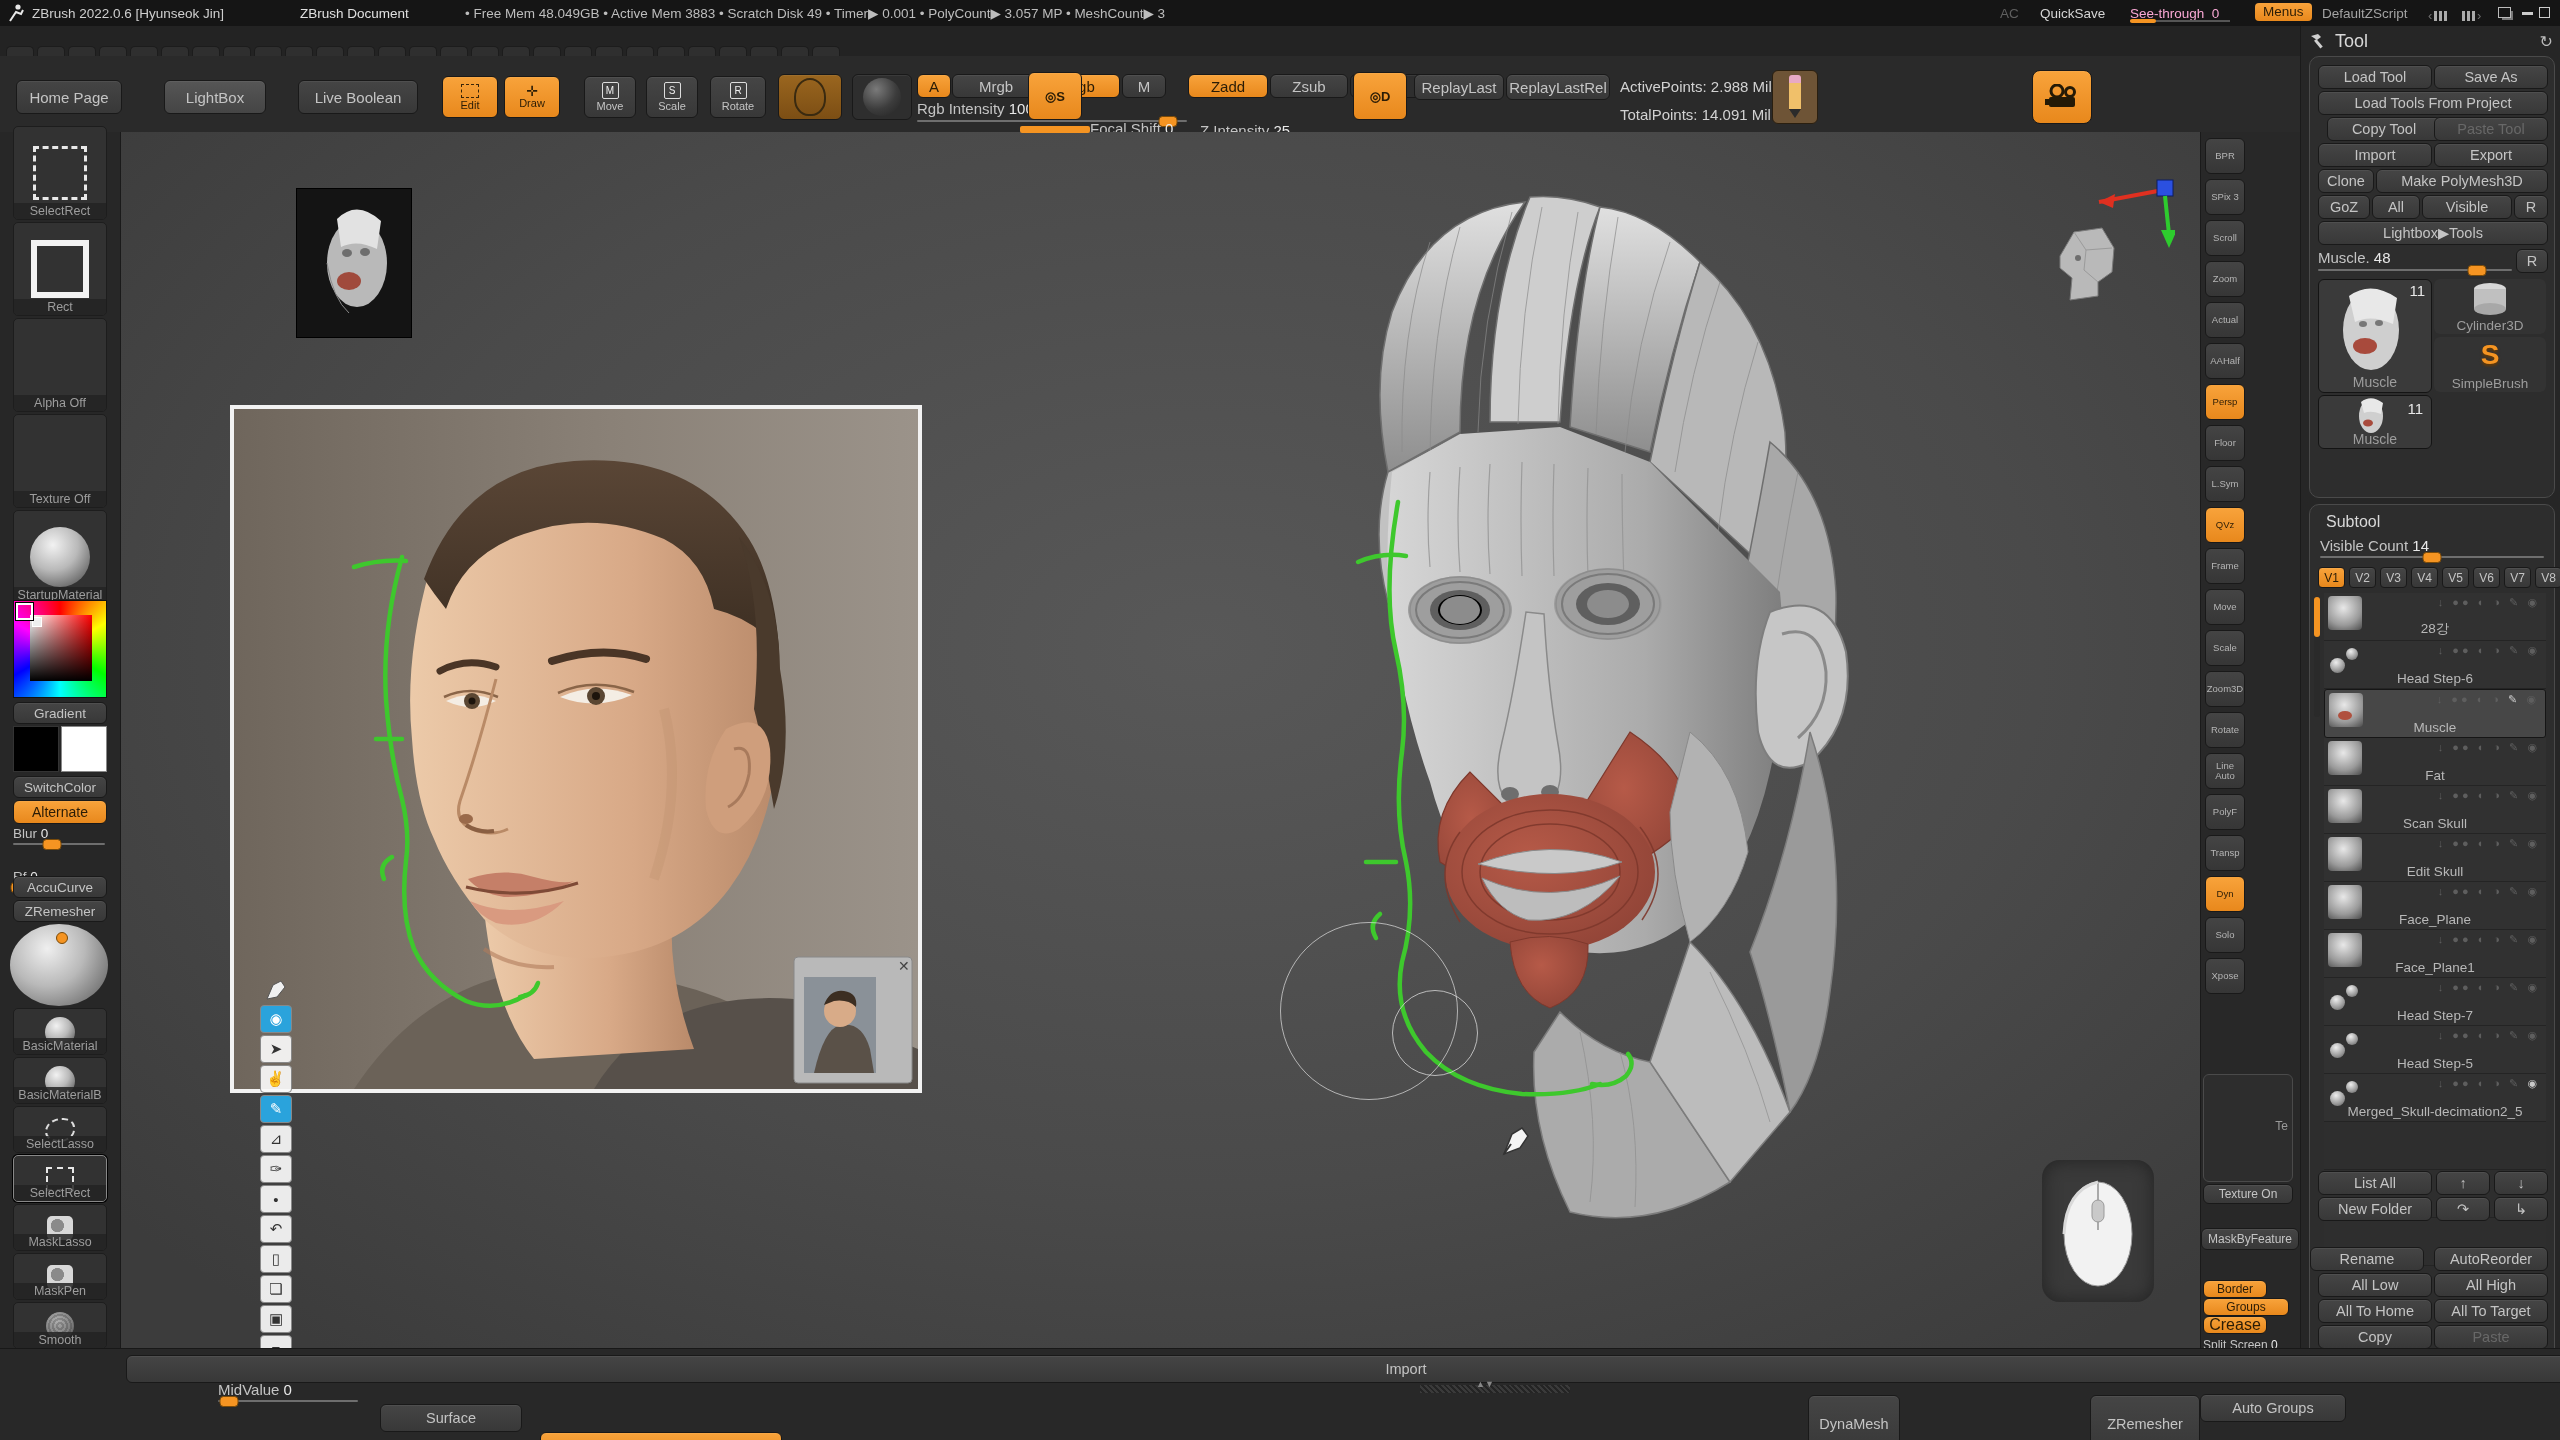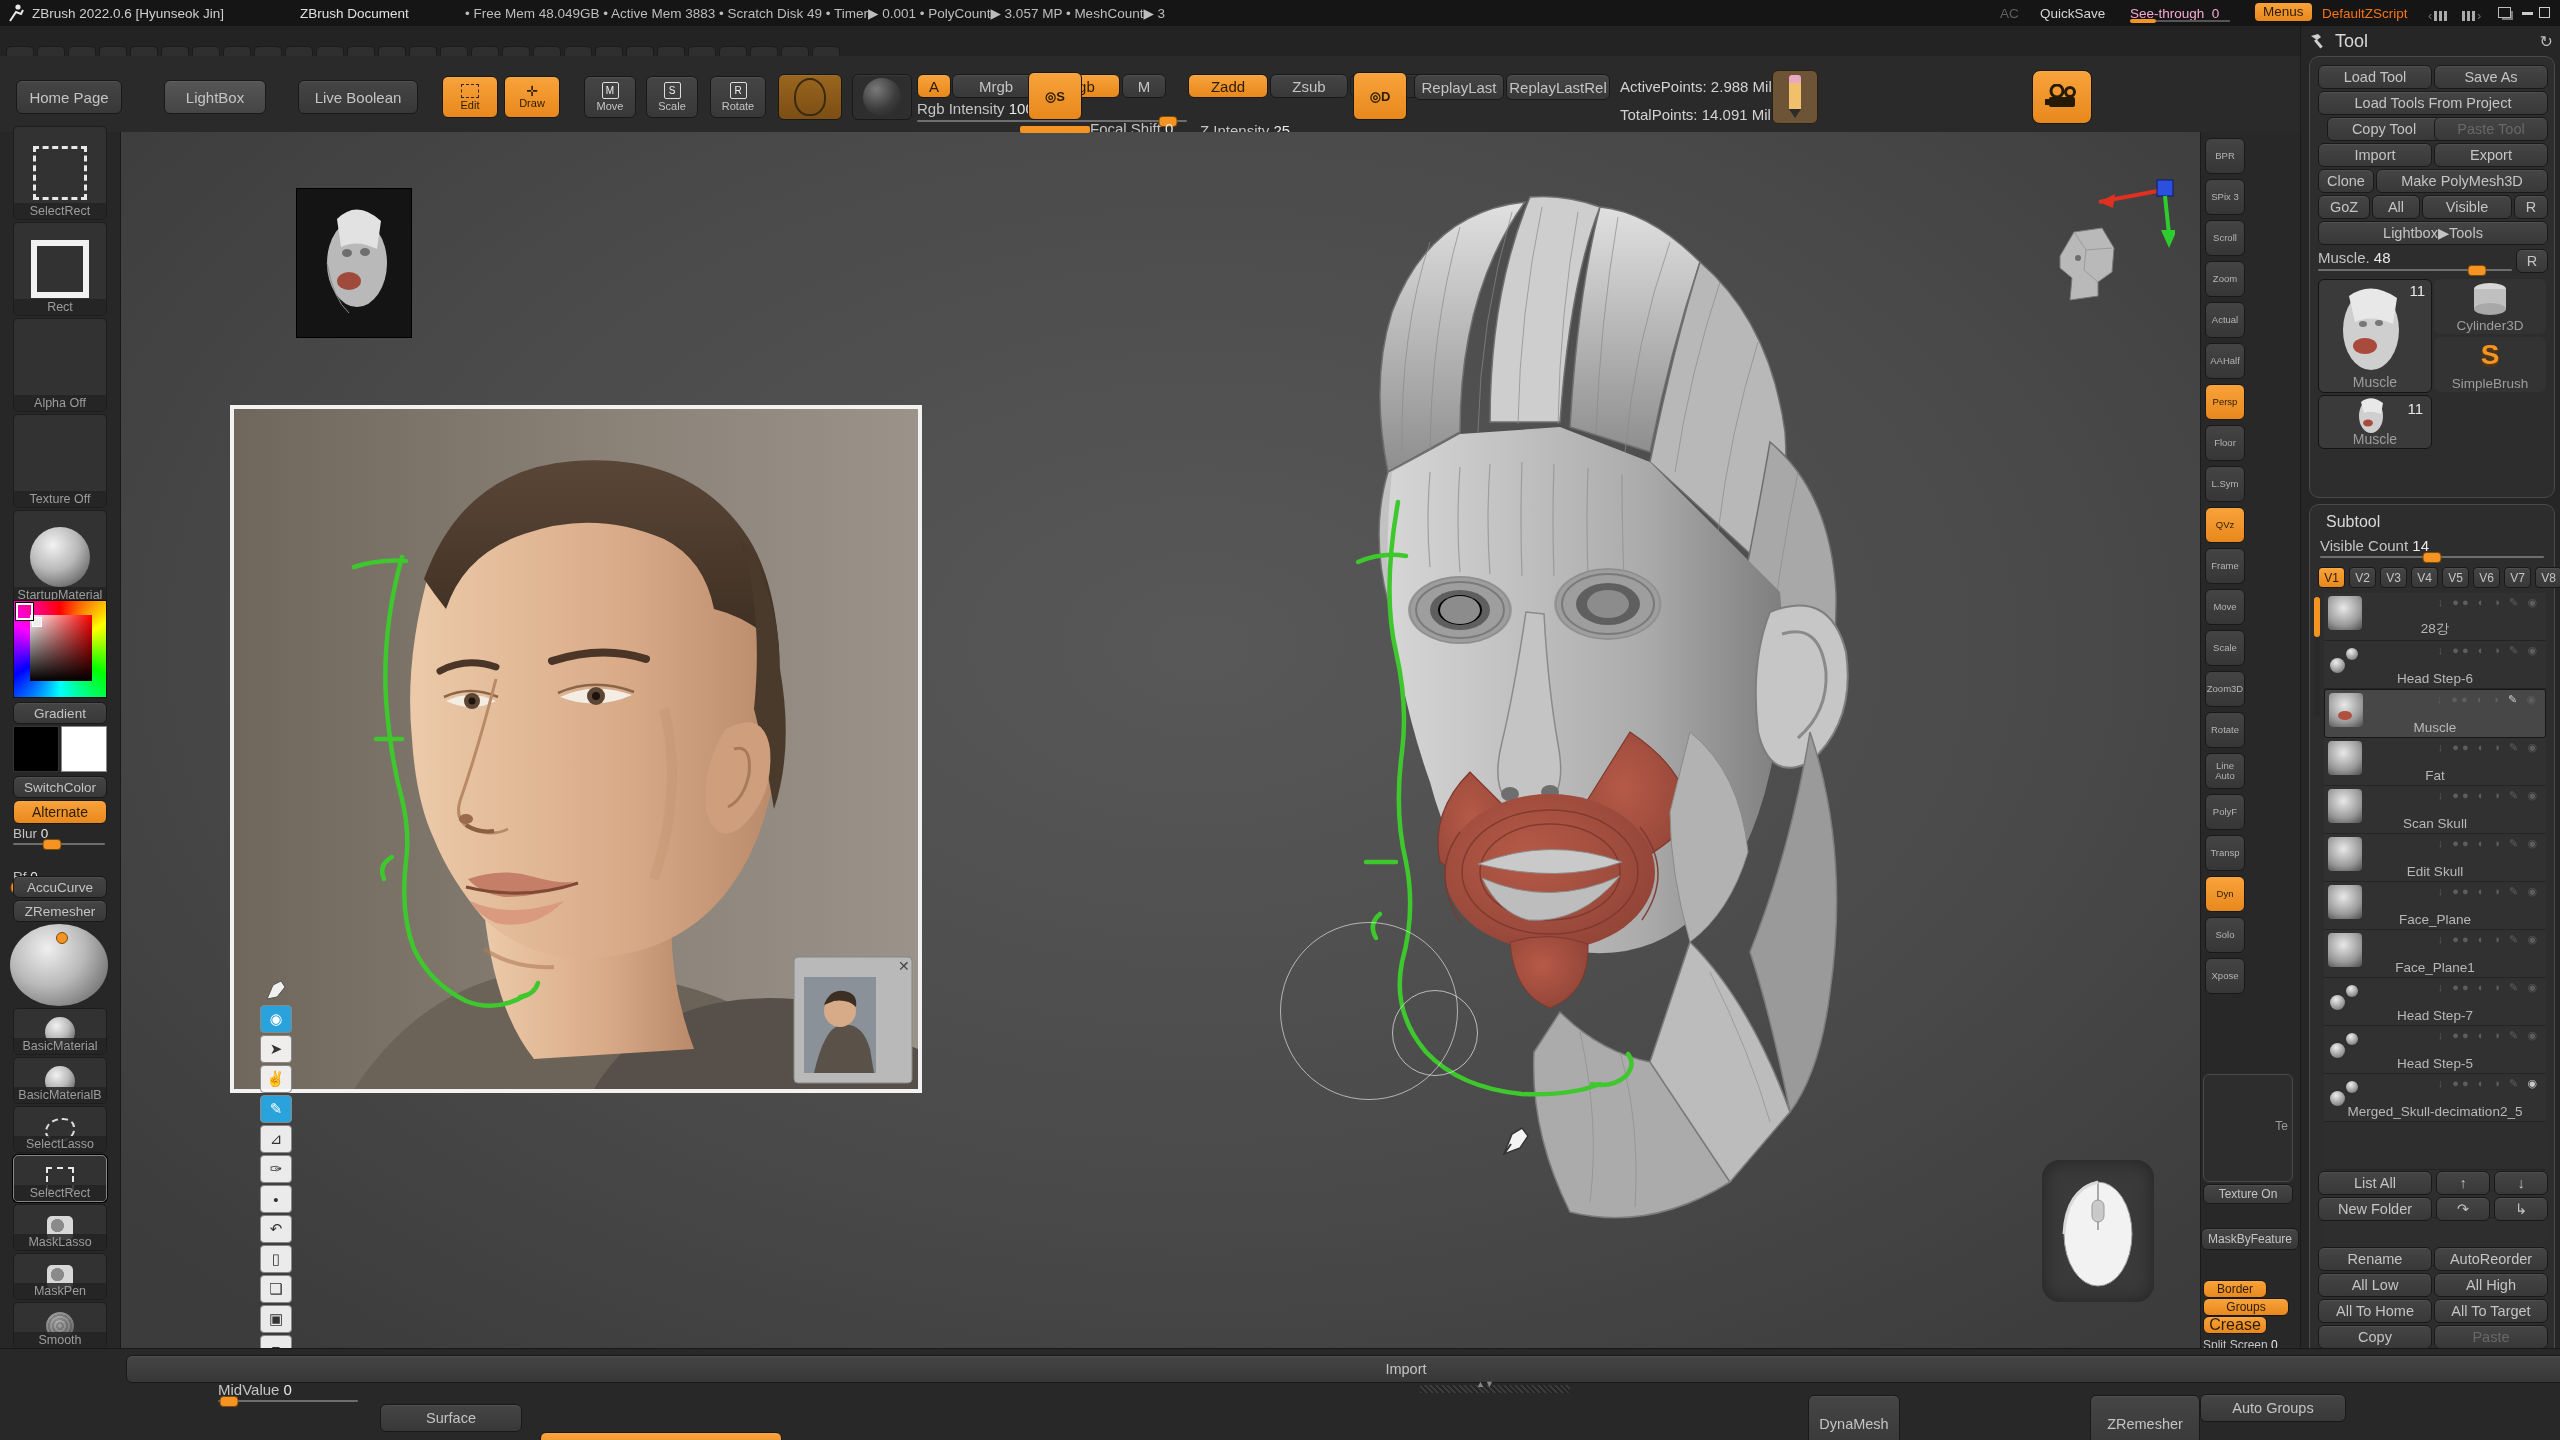--- a/index.html
+++ b/index.html
@@ -108,21 +108,21 @@
   <span class="abs" style="left:32px">ZBrush 2022.0.6 [Hyunseok Jin]</span>
   <span class="abs" style="left:300px;color:#e0e0e0">ZBrush Document</span>
   <span class="abs" style="left:465px;color:#bdbdbd">• Free Mem 48.049GB • Active Mem 3883 • Scratch Disk 49 • Timer▶ 0.001 • PolyCount▶ 3.057 MP • MeshCount▶ 3</span>
   <span class="abs" style="left:2000px;color:#5f5f5f">AC</span>
   <span class="abs" style="left:2040px;color:#d5d5d5">QuickSave</span>
   <span class="abs" style="left:2130px;color:#f9a8d4"><span>See-through</span>&nbsp;&nbsp;<span>0</span></span>
   <div class="abs" style="left:2130px;top:20px;width:100px;height:2px;background:#555">
       <div style="width:26px;height:4px;margin-top:-1px;background:#f59422;border-radius:2px"></div>
     </div>
   <span class="abs" style="left:2255px;top:3px;background:linear-gradient(#f8a33b,#e8881c);color:#2a1c06;padding:1px 8px 2px;border-radius:4px">Menus</span>
-  <span class="abs" style="left:2322px;color:#f97316">DefaultZScript</span>
+  <span class="abs" style="left:2322px;color:#a3a3a3">DefaultZScript</span>
   <span class="abs flex" style="left:2428px;top:8px;gap:2px">
       <span class="divarrow">‹</span>
       <span style="width:3px;height:10px;background:#aaa"></span>
       <span style="width:3px;height:10px;background:#aaa"></span>
       <span style="width:3px;height:10px;background:#aaa"></span>
     </span>
   <span class="abs flex" style="left:2462px;top:8px;gap:2px">
       <span style="width:3px;height:10px;background:#aaa"></span>
       <span style="width:3px;height:10px;background:#aaa"></span>
       <span style="width:3px;height:10px;background:#aaa"></span>
@@ -903,21 +903,21 @@
       <div class="strow" style="background:#2e2e2e"></div>
     </div>
 
     <div class="btn tp-btn abs" style="left:8px;top:666px;width:112px">List All</div>
     <div class="btn tp-btn abs" style="left:126px;top:666px;width:52px">↑</div>
     <div class="btn tp-btn abs" style="left:184px;top:666px;width:52px">↓</div>
     <div class="btn tp-btn abs" style="left:8px;top:692px;width:112px">New Folder</div>
     <div class="btn tp-btn abs" style="left:126px;top:692px;width:52px">↷</div>
     <div class="btn tp-btn abs" style="left:184px;top:692px;width:52px">↳</div>
 
-    <div class="btn tp-btn abs" style="left:8px;top:742px;width:112px">Rename</div>
+    <div class="btn tp-btn abs" style="left:0;top:742px;width:112px">Rename</div>
     <div class="btn tp-btn abs" style="left:124px;top:742px;width:112px">AutoReorder</div>
     <div class="btn tp-btn abs" style="left:8px;top:768px;width:112px">All Low</div>
     <div class="btn tp-btn abs" style="left:124px;top:768px;width:112px">All High</div>
     <div class="btn tp-btn abs" style="left:8px;top:794px;width:112px">All To Home</div>
     <div class="btn tp-btn abs" style="left:124px;top:794px;width:112px">All To Target</div>
     <div class="btn tp-btn abs" style="left:8px;top:820px;width:112px">Copy</div>
     <div class="btn tp-btn dim abs" style="left:124px;top:820px;width:112px">Paste</div>
     <div class="btn abs" style="left:8px;top:846px;width:112px;height:48px;font-size:14.5px">Duplicate</div>
     <div class="btn tp-btn abs" style="left:124px;top:846px;width:112px">Append</div>
     <div class="btn tp-btn abs" style="left:124px;top:872px;width:112px">Insert</div>

